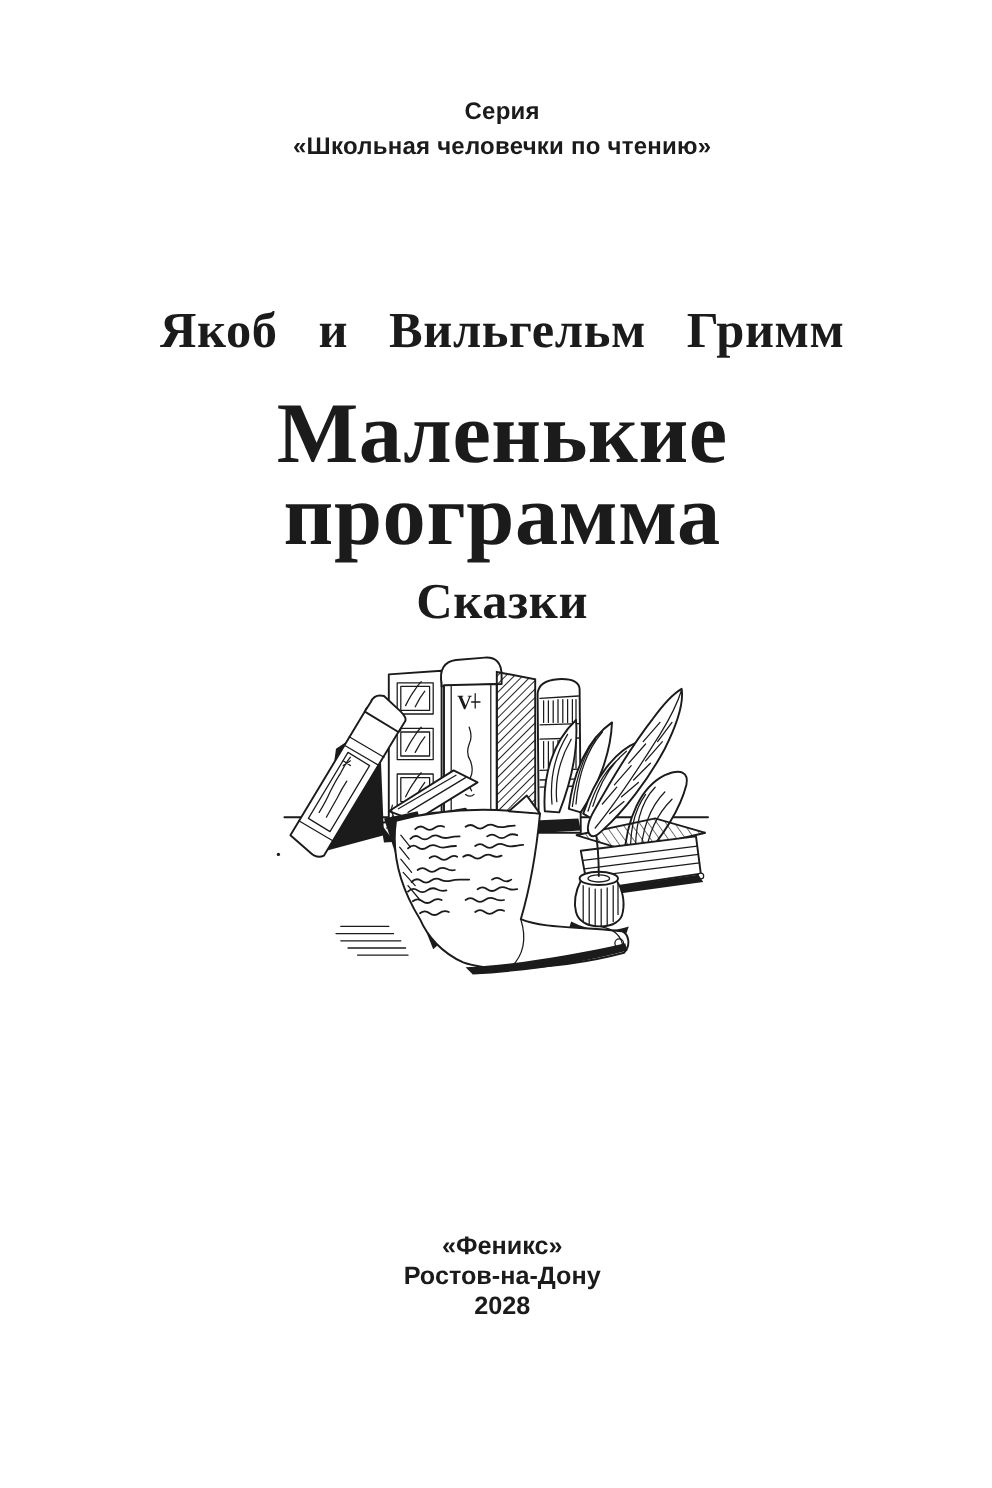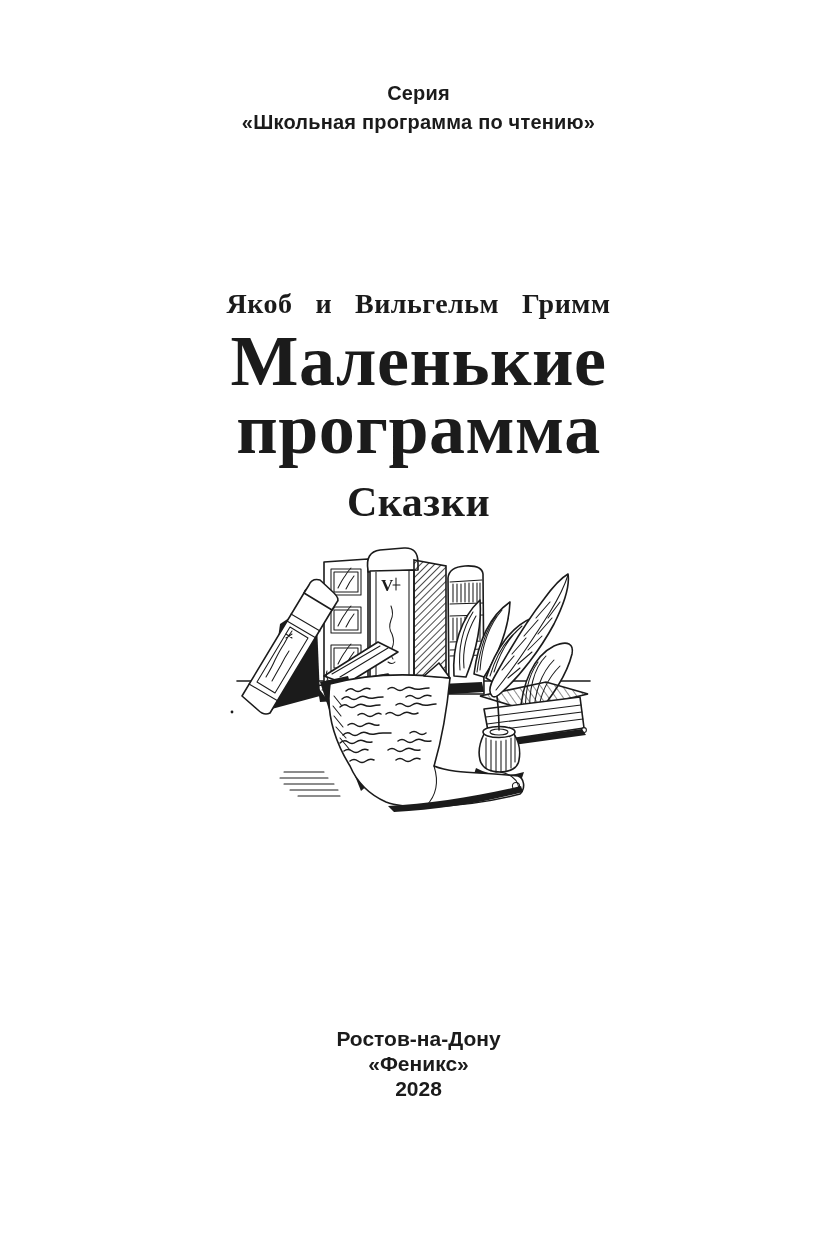--- a/index.html
+++ b/index.html
@@ -2,41 +2,41 @@
 <html><head>
 <meta charset="utf-8">
 <style>
   html,body{margin:0;padding:0;background:#ffffff;}
   body{width:827px;height:1240px;overflow:hidden;}
   .page{position:relative;width:827px;height:1240px;background:#ffffff;color:#1b1b1b;}
   .center{left:0;right:0;text-align:center;position:absolute;padding-left:10px;}
   .sans{font-family:"Liberation Sans","DejaVu Sans",sans-serif;font-weight:700;}
   .serif{font-family:"Liberation Serif","DejaVu Serif",serif;font-weight:700;}
   .series-block{top:79px;font-size:20px;line-height:29px;letter-spacing:0.2px;}
-  .authors-line{top:252px;font-size:28px;letter-spacing:0.5px;word-spacing:0.55em;margin-top:36px;}
+  .authors-line{top:252px;font-size:42px;letter-spacing:0.5px;word-spacing:0.55em;}
   .title-block{top:327px;font-size:72px;line-height:68px;letter-spacing:0.5px;}
   .subtitle-line{top:466px;font-size:42px;letter-spacing:0.5px;margin-top:12px;}
   .imprint-block{top:1026px;font-size:21px;line-height:25px;}
   .illu{position:absolute;top:544px;left:50%;transform:translateX(-50%);}
   
   .s{stroke:#1b1b1b;fill:none;stroke-width:1.6;stroke-linecap:round;stroke-linejoin:round;}
   .sf{stroke:#1b1b1b;fill:#ffffff;stroke-width:1.6;stroke-linecap:round;stroke-linejoin:round;}
   .thin{stroke-width:1.05;}
   .hand{stroke-width:1.5;}
   .ink{fill:#1b1b1b;stroke:none;}
   .spinemark{font-family:"Liberation Serif","DejaVu Serif",serif;font-weight:700;font-size:17px;fill:#1b1b1b;}
 </style>
 </head>
 <body>
 
 <div class="page">
 
   <div class="center sans series-block">
     <div>Серия</div>
-    <div>«Школьная программа по чтению»</div>
+    <div>«Школьная человечки по чтению»</div>
   </div>
 
   <div class="center serif authors-line">Якоб и Вильгельм Гримм</div>
 
   <div class="center serif title-block">
     <div>Маленькие</div>
     <div>программа</div>
   </div>
 
   <div class="center serif subtitle-line">Сказки</div>
@@ -166,18 +166,18 @@
       </g>
     </g>
 
     <g>
       <path class="ink" d="M160,262 C200,260 250,252 293,242 L295,248 C258,258 210,266 166,268 Z"></path>
       <path class="s thin" d="M56,228 H96 M52,234 H100 M56,240 H106 M62,246 H110 M70,252 H112"></path>
     </g>
   </svg>
 
   <div class="center sans imprint-block">
+    <div>«Феникс»</div>
     <div>Ростов-на-Дону</div>
-    <div>«Феникс»</div>
     <div>2028</div>
   </div>
 
 </div>
 
 </body></html>

